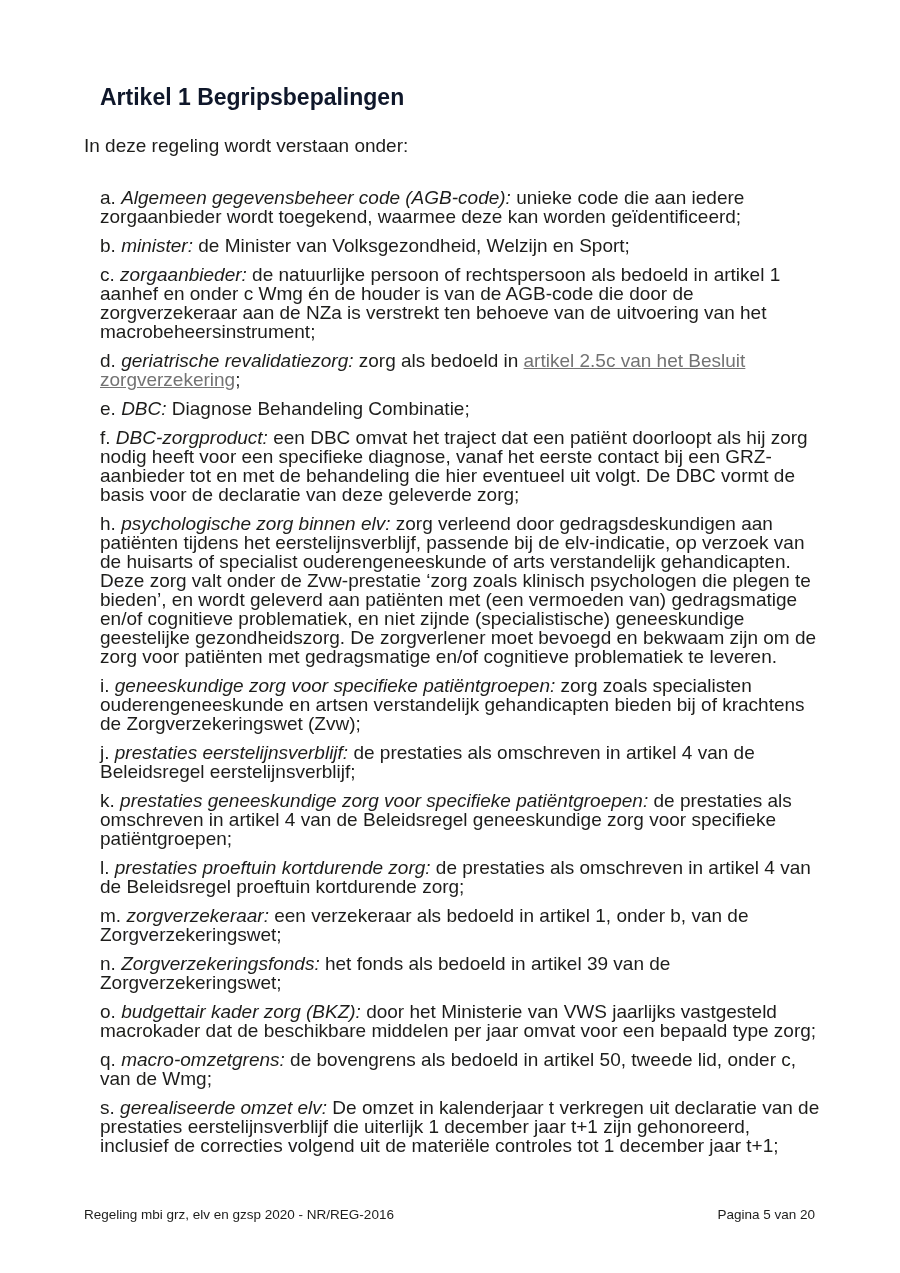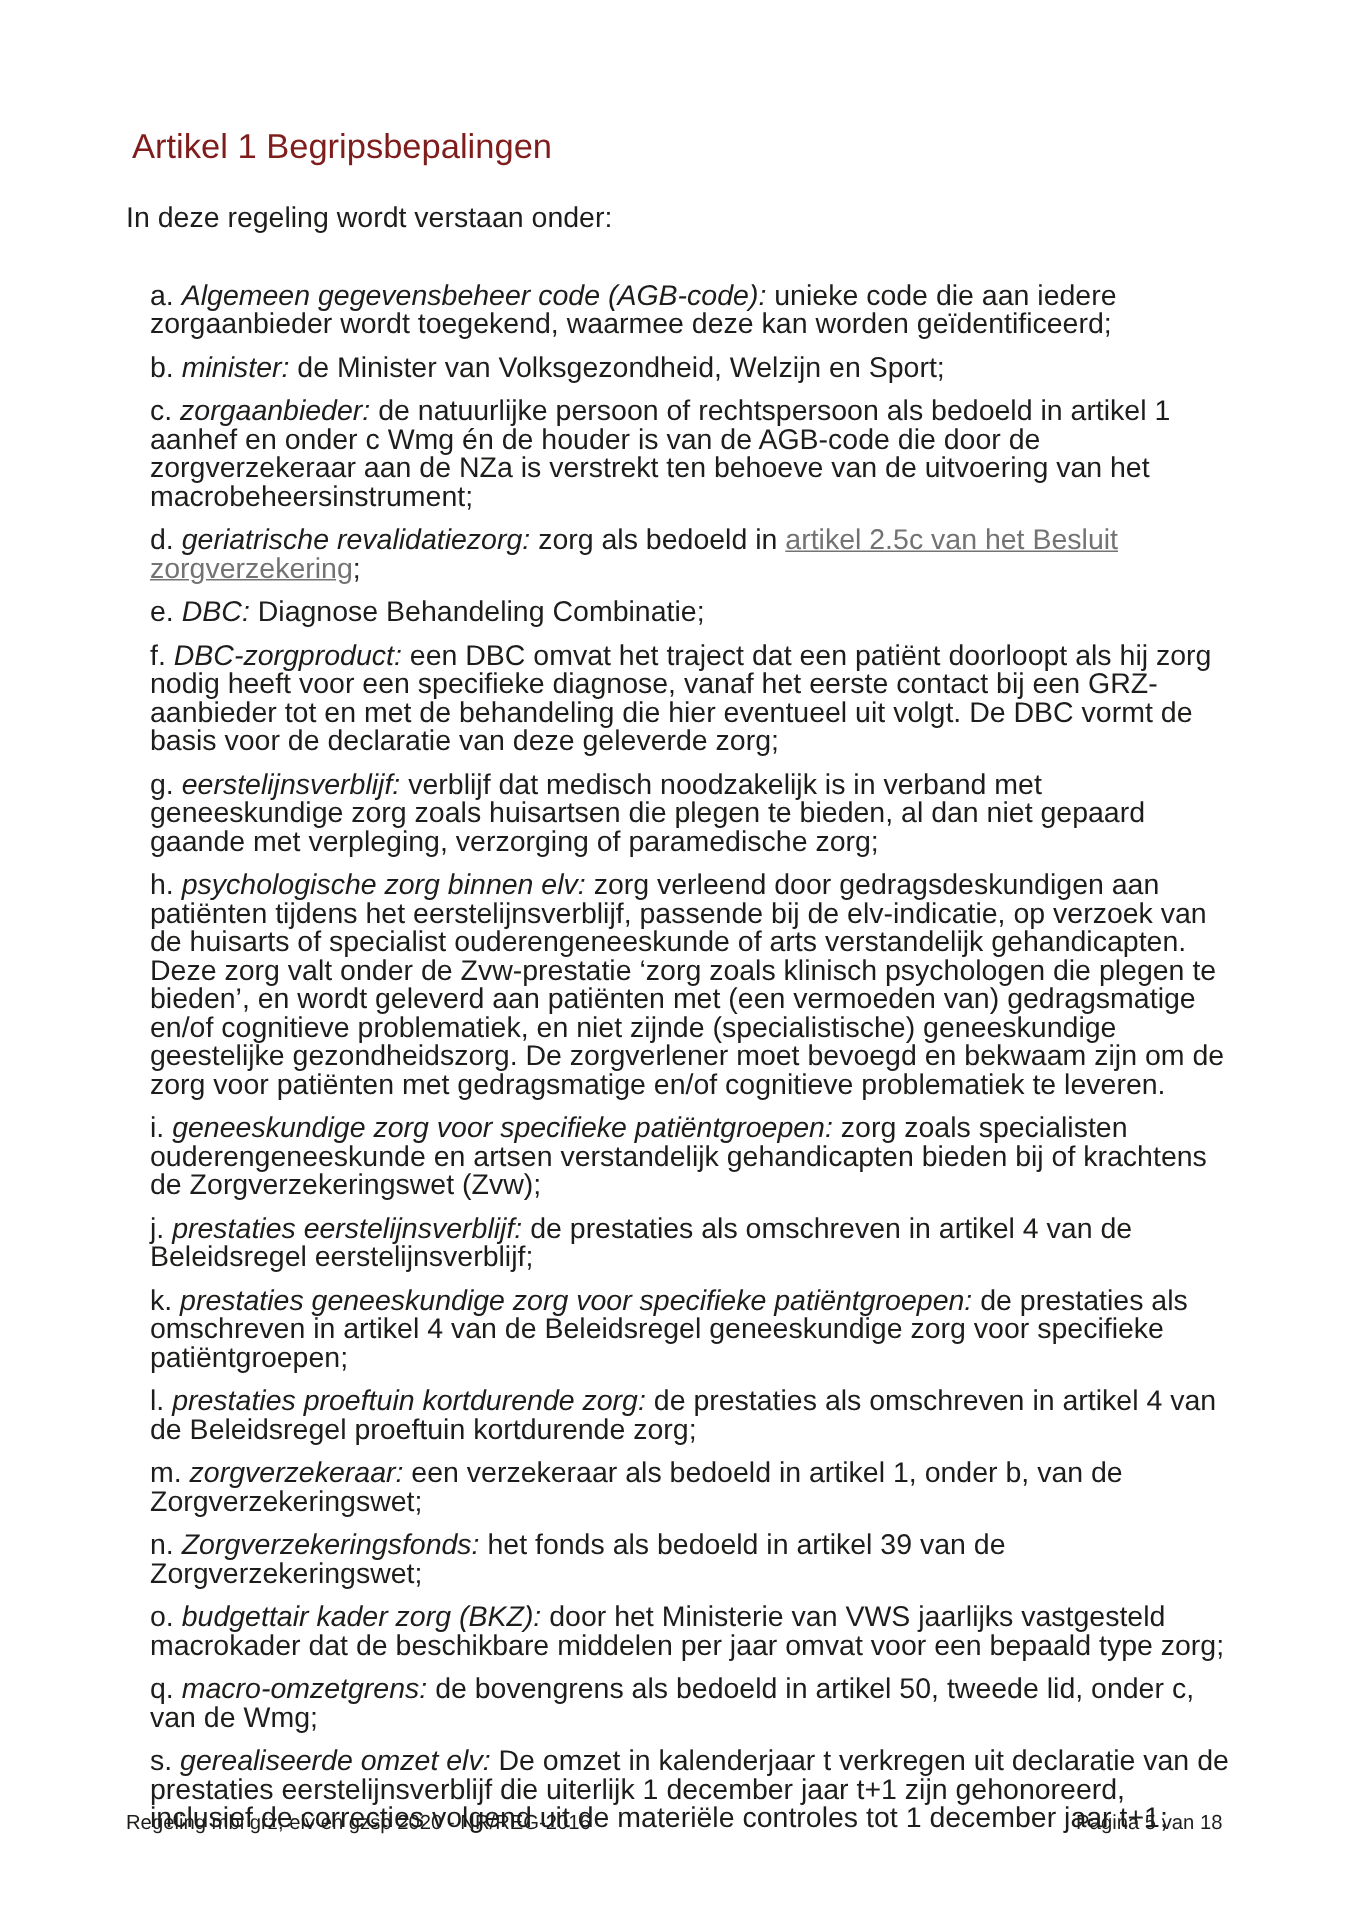--- a/index.html
+++ b/index.html
@@ -14,23 +14,23 @@
     overflow: hidden;
   }
   .content {
     position: absolute;
     left: 84px;
     top: 84px;
     width: 737px;
   }
   .title {
     font-size: 23px;
-    font-weight: normal;
-    margin: 0 0 25px 4px;
-    color: #7f1d1d;
+    font-weight: bold;
+    margin: 0 0 25px 16px;
+    color: #0f172a;
   }
   .intro {
     font-size: 19px;
     line-height: 19px;
     margin: 0 0 33px 0;
   }
   .def {
     font-size: 19px;
     line-height: 19px;
     margin: 0 0 10px 16px;
@@ -64,21 +64,20 @@
   <p class="def"><span>b.</span> <em class="term">minister:</em> <span>de Minister van Volksgezondheid, Welzijn en Sport;</span></p>
 
   <p class="def"><span>c.</span> <em class="term">zorgaanbieder:</em> <span>de natuurlijke persoon of rechtspersoon als bedoeld in artikel 1 aanhef en onder c Wmg én de houder is van de AGB-code die door de zorgverzekeraar aan de NZa is verstrekt ten behoeve van de uitvoering van het macrobeheersinstrument;</span></p>
 
   <p class="def"><span>d.</span> <em class="term">geriatrische revalidatiezorg:</em> <span>zorg als bedoeld in</span> <a class="doc-link" href="#">artikel 2.5c van het Besluit zorgverzekering</a><span>;</span></p>
 
   <p class="def"><span>e.</span> <em class="term">DBC:</em> <span>Diagnose Behandeling Combinatie;</span></p>
 
   <p class="def"><span>f.</span> <em class="term">DBC-zorgproduct:</em> <span>een DBC omvat het traject dat een patiënt doorloopt als hij zorg nodig heeft voor een specifieke diagnose, vanaf het eerste contact bij een GRZ-aanbieder tot en met de behandeling die hier eventueel uit volgt. De DBC vormt de basis voor de declaratie van deze geleverde zorg;</span></p>
 
-  <p class="def"><span>g.</span> <em class="term">eerstelijnsverblijf:</em> <span>verblijf dat medisch noodzakelijk is in verband met geneeskundige zorg zoals huisartsen die plegen te bieden, al dan niet gepaard gaande met verpleging, verzorging of paramedische zorg;</span></p>
 
   <p class="def"><span>h.</span> <em class="term">psychologische zorg binnen elv:</em> <span>zorg verleend door gedragsdeskundigen aan patiënten tijdens het eerstelijnsverblijf, passende bij de elv-indicatie, op verzoek van de huisarts of specialist ouderengeneeskunde of arts verstandelijk gehandicapten. Deze zorg valt onder de Zvw-prestatie ‘zorg zoals klinisch psychologen die plegen te bieden’, en wordt geleverd aan patiënten met (een vermoeden van) gedragsmatige en/of cognitieve problematiek, en niet zijnde (specialistische) geneeskundige geestelijke gezondheidszorg. De zorgverlener moet bevoegd en bekwaam zijn om de zorg voor patiënten met gedragsmatige en/of cognitieve problematiek te leveren.</span></p>
 
   <p class="def"><span>i.</span> <em class="term">geneeskundige zorg voor specifieke patiëntgroepen:</em> <span>zorg zoals specialisten ouderengeneeskunde en artsen verstandelijk gehandicapten bieden bij of krachtens de Zorgverzekeringswet (Zvw);</span></p>
 
   <p class="def"><span>j.</span> <em class="term">prestaties eerstelijnsverblijf:</em> <span>de prestaties als omschreven in artikel 4 van de Beleidsregel eerstelijnsverblijf;</span></p>
 
   <p class="def"><span>k.</span> <em class="term">prestaties geneeskundige zorg voor specifieke patiëntgroepen:</em> <span>de prestaties als omschreven in artikel 4 van de Beleidsregel geneeskundige zorg voor specifieke patiëntgroepen;</span></p>
 
   <p class="def"><span>l.</span> <em class="term">prestaties proeftuin  kortdurende zorg:</em> <span>de prestaties als omschreven in artikel 4 van de Beleidsregel proeftuin kortdurende zorg;</span></p>
@@ -91,14 +90,14 @@
 
 
   <p class="def"><span>q.</span> <em class="term">macro-omzetgrens:</em> <span>de bovengrens als bedoeld in artikel 50, tweede lid, onder c, van de Wmg;</span></p>
 
 
   <p class="def"><span>s.</span> <em class="term">gerealiseerde omzet elv:</em> <span>De omzet in kalenderjaar t verkregen uit declaratie van de prestaties eerstelijnsverblijf die uiterlijk 1 december jaar t+1 zijn gehonoreerd, inclusief de correcties volgend uit de materiële controles tot 1 december jaar t+1;</span></p>
 </div>
 
 <div class="footer">
   <span>Regeling mbi grz, elv en gzsp 2020 - NR/REG-2016</span>
-  <span>Pagina 5 van 18</span>
+  <span>Pagina 5 van 20</span>
 </div>
 
 </body></html>

